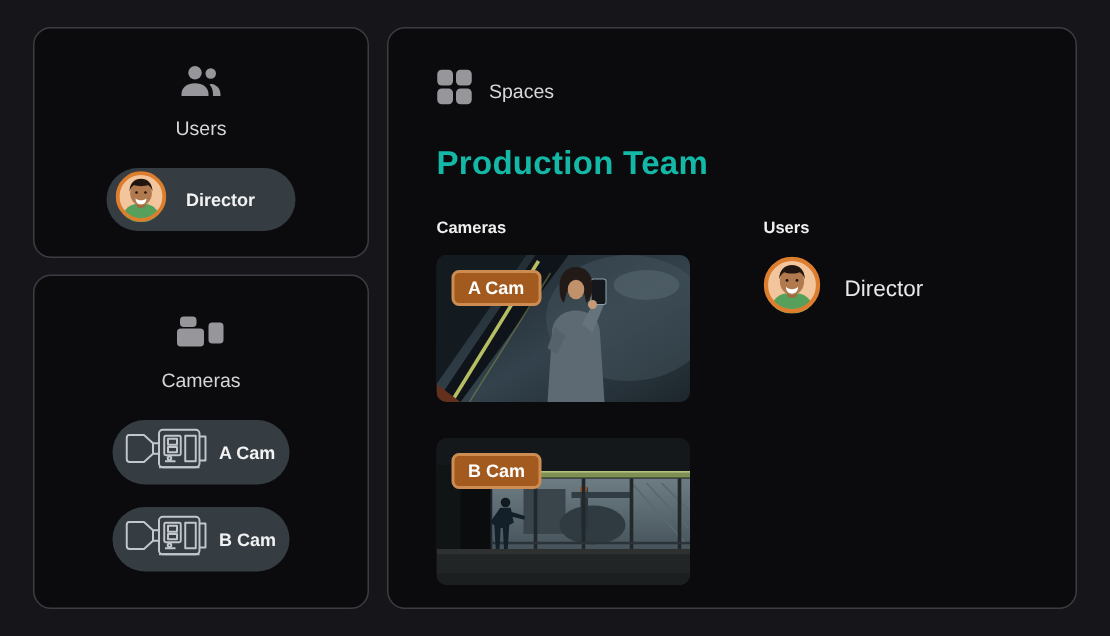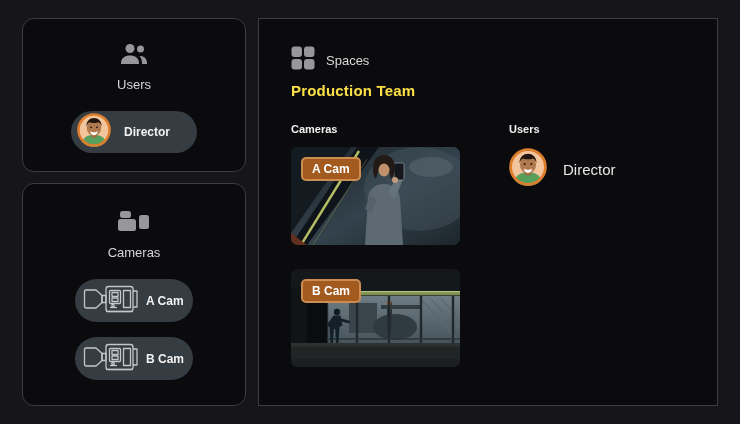--- a/index.html
+++ b/index.html
@@ -14,24 +14,24 @@
   .cameras-panel { flex:1; padding-top:24px; }
   .panel-title { color:#d6d6d8; font-size:13px; margin-top:7px; }
 
   .chip { display:flex; align-items:center; background:#353c42; border-radius:22px; cursor:pointer; }
   .user-chip { margin-top:19px; width:126px; height:42px; padding:4px 6px; gap:13px; }
   .cams-list { margin-top:19px; display:flex; flex-direction:column; gap:15px; }
   .cam-chip { width:118px; height:43px; padding:0 8px; gap:7px; justify-content:flex-start; }
   .chip-label { color:#f2f2f2; font-size:12px; font-weight:bold; white-space:nowrap; }
   .avatar { border-radius:50%; display:block; }
 
-  .main-panel { flex:1; background:#0b0b0e; border:1px solid #3c3c42; border-radius:0; padding:27px 32px; }
+  .main-panel { flex:1; background:#0b0b0e; border:1px solid #3c3c42; border-radius:12px; padding:27px 32px; }
   .space-header { display:flex; align-items:center; gap:11px; }
   .space-header-label { color:#d8d8d8; font-size:13px; }
-  .space-title { color:#fde047; font-size:15px; font-weight:bold; margin-top:8px; letter-spacing:.2px; }
+  .space-title { color:#14b8a6; font-size:22px; font-weight:bold; margin-top:21px; letter-spacing:.2px; }
   .columns { display:flex; gap:49px; margin-top:24px; }
   .section-label { color:#f0f0f0; font-size:11px; font-weight:bold; }
   .feeds { margin-top:12px; display:flex; flex-direction:column; gap:24px; }
   .feed { position:relative; width:169px; height:98px; border-radius:7px; overflow:hidden; cursor:pointer; background:#1a2026; }
   .feed > svg { display:block; width:100%; height:100%; }
   .badge { position:absolute; top:10px; left:10px; background:#a35a1f; border:2px solid #cd8d52; border-radius:5px; color:#fff; font-size:12px; font-weight:bold; padding:2px 9px; line-height:16px; }
   .member-row { display:flex; align-items:center; gap:16px; margin-top:13px; cursor:pointer; }
   .member-name { color:#e8e8e8; font-size:15px; }
 
   .icon-fill { fill:#97979b; }

